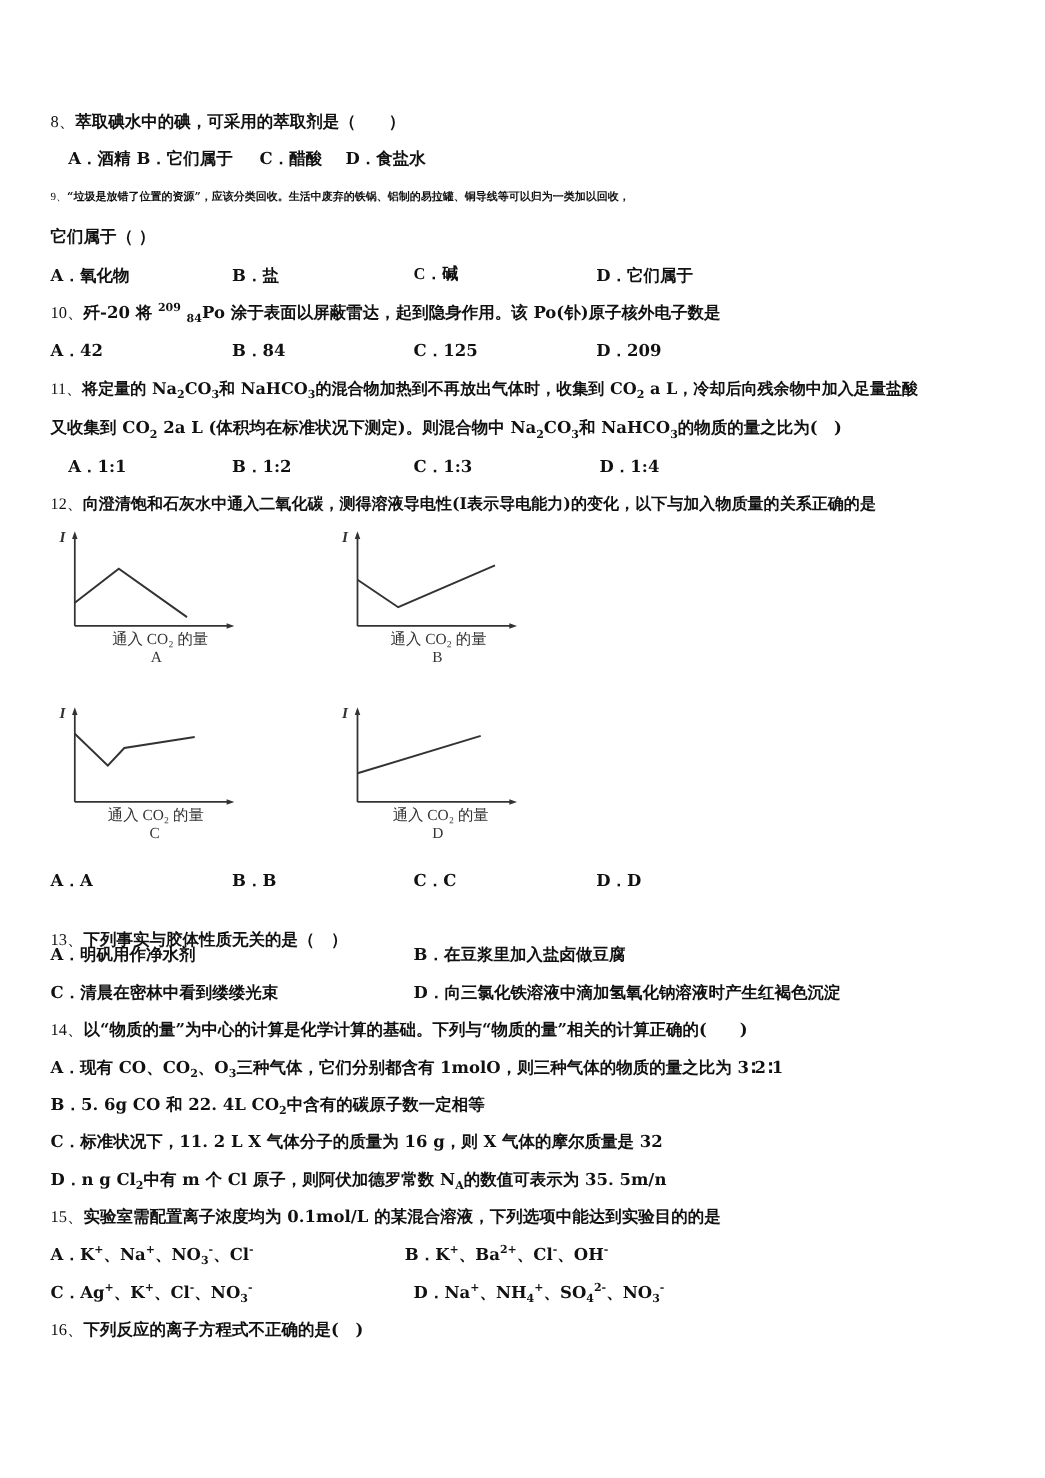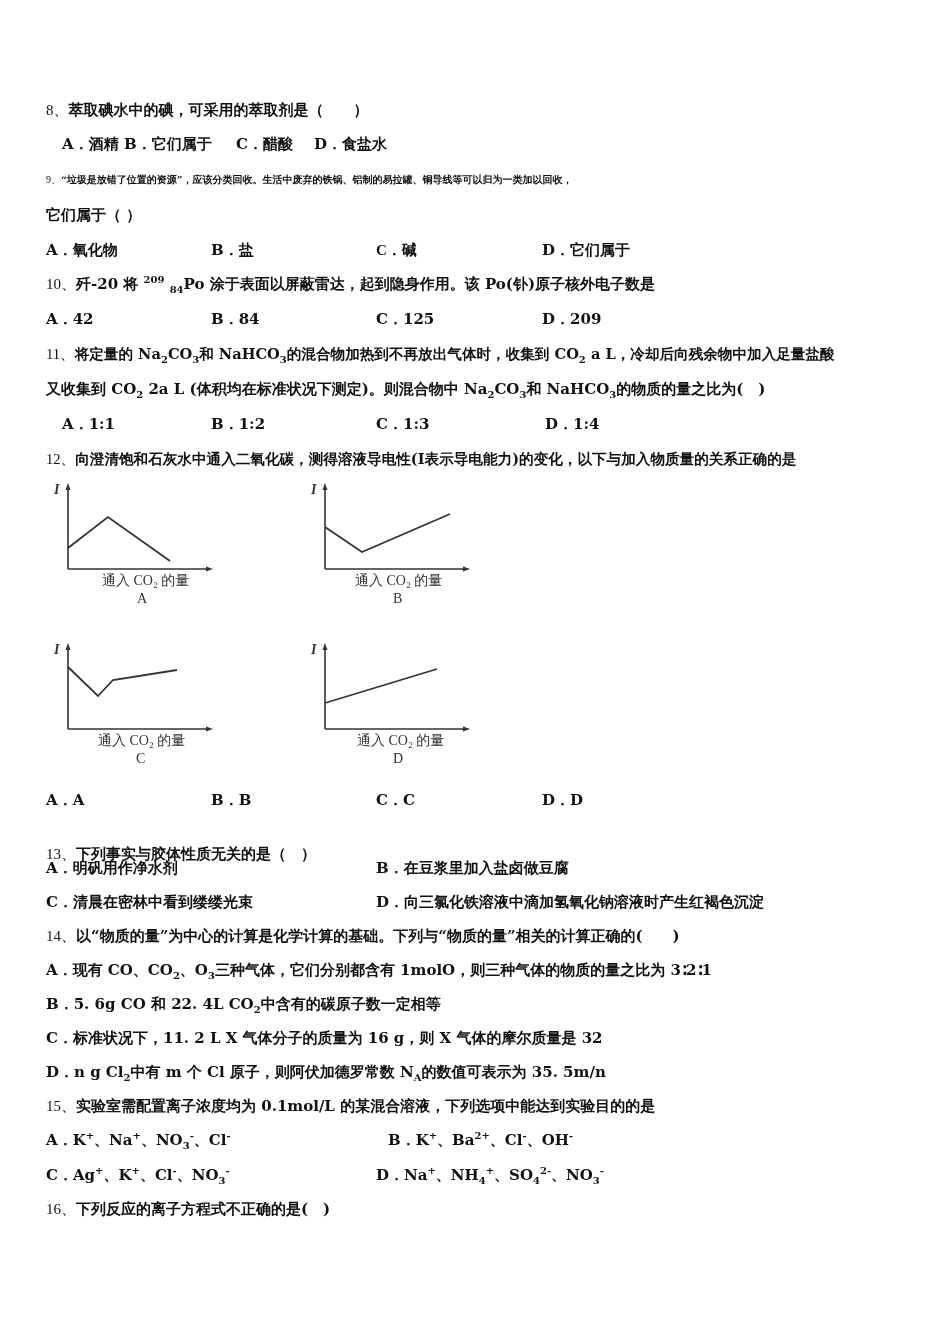--- a/index.html
+++ b/index.html
@@ -164,21 +164,21 @@
 <div class="line" style="top:1028px;">C．标准状况下，11. 2  L  X 气体分子的质量为 16  g，则 X 气体的摩尔质量是 32</div>
 <div class="line" style="top:1062px;">
   <span>D．n  g  Cl</span><sub>2</sub><span>中有 m 个 Cl 原子，则阿伏加德罗常数 N</span><sub>A</sub><span>的数值可表示为  35. 5m/n</span>
 </div>
 
 <div class="line" style="top:1096px;">
   <span class="num">15、</span><span>实验室需配置离子浓度均为 0.1mol/L 的某混合溶液，下列选项中能达到实验目的的是</span>
 </div>
 <div class="opts" style="top:1130px;">
   <span class="opt" style="left:0px;"><span>A．K</span><sup>+</sup><span>、Na</span><sup>+</sup><span>、NO</span><sub>3</sub><sup>-</sup><span>、Cl</span><sup>-</sup></span>
-  <span class="opt" style="left:342px;text-align:right;"><span>B．K</span><sup>+</sup><span>、Ba</span><sup>2+</sup><span>、Cl</span><sup>-</sup><span>、OH</span><sup>-</sup></span>
+  <span class="opt" style="left:322px;text-align:right;"><span>B．K</span><sup>+</sup><span>、Ba</span><sup>2+</sup><span>、Cl</span><sup>-</sup><span>、OH</span><sup>-</sup></span>
 </div>
 <div class="opts" style="top:1165px;">
   <span class="opt" style="left:0px;"><span>C．Ag</span><sup>+</sup><span>、K</span><sup>+</sup><span>、Cl</span><sup>-</sup><span>、NO</span><sub>3</sub><sup>-</sup></span>
   <span class="opt" style="left:330px;"><span>D．Na</span><sup>+</sup><span>、NH</span><sub>4</sub><sup>+</sup><span>、SO</span><sub>4</sub><sup>2-</sup><span>、NO</span><sub>3</sub><sup>-</sup></span>
 </div>
 
 <div class="line" style="top:1199px;">
   <span class="num">16、</span><span>下列反应的离子方程式不正确的是(　)</span>
 </div>
 

